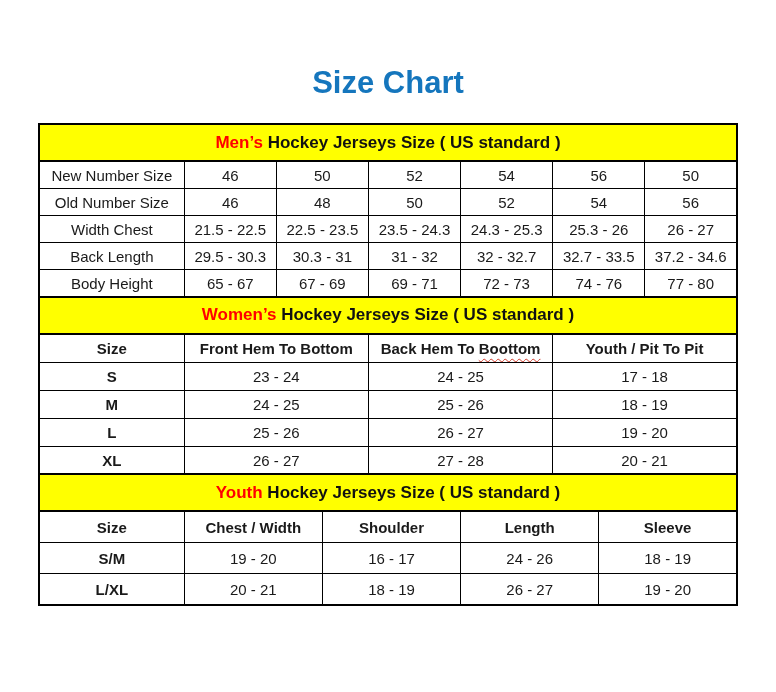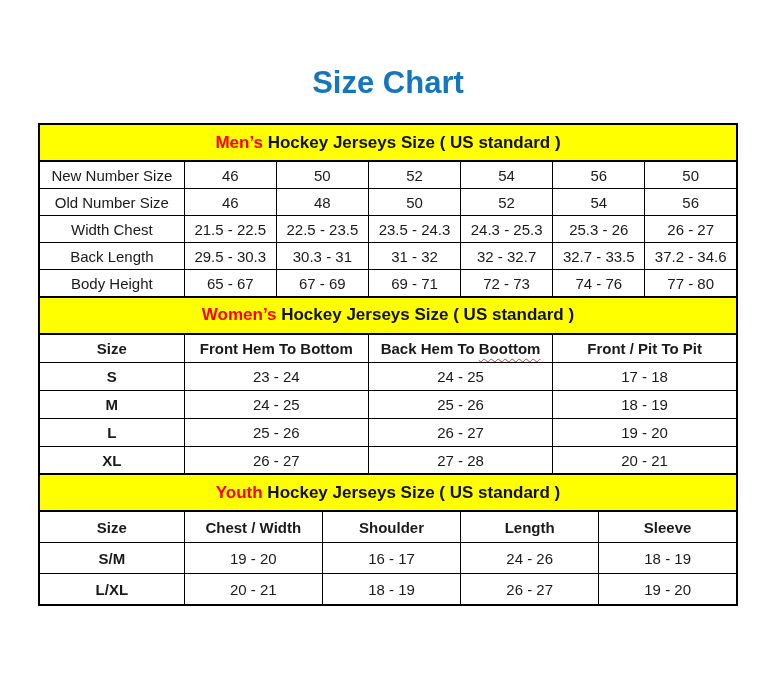--- a/index.html
+++ b/index.html
@@ -150,21 +150,21 @@
           <col style="width: 26.4%;">
         </colgroup>
         <thead>
           <tr>
             <td colspan="4" class="band"><span class="band-highlight">Women’s</span><span class="band-rest"> Hockey Jerseys Size ( US standard )</span></td>
           </tr>
           <tr>
             <th>Size</th>
             <th>Front Hem To Bottom</th>
             <th>Back Hem To <span class="wavy">Boottom</span></th>
-            <th>Front / Pit To Pit</th>
+            <th>Youth / Pit To Pit</th>
           </tr>
         </thead>
         <tbody>
           <tr>
             <th>S</th>
             <td>23 - 24</td>
             <td>24 - 25</td>
             <td>17 - 18</td>
           </tr>
           <tr>

